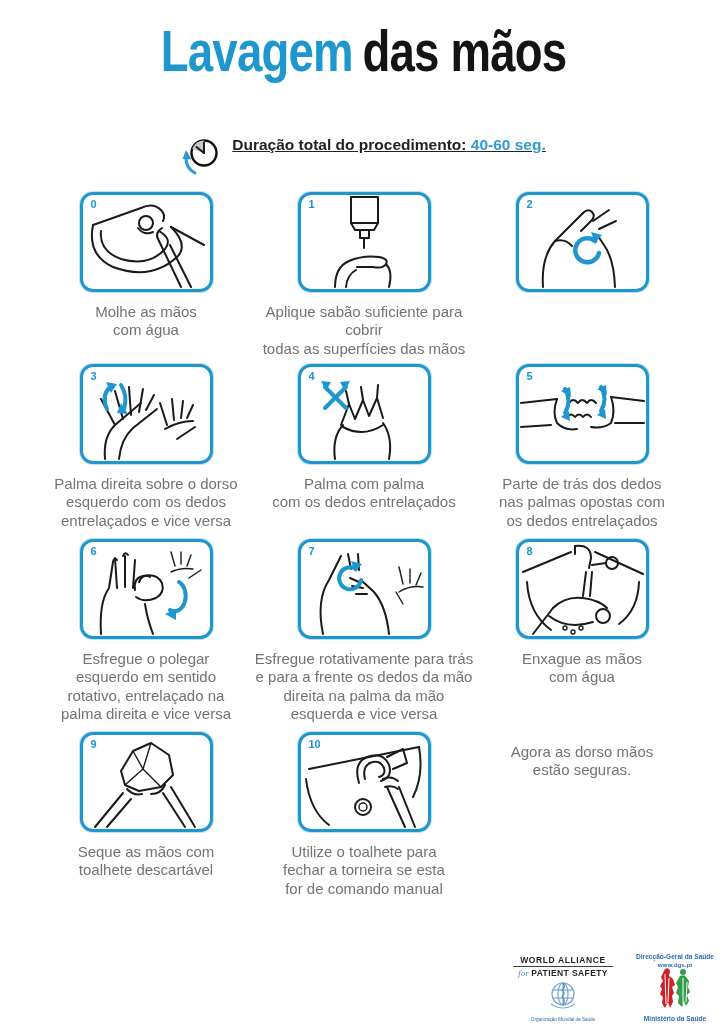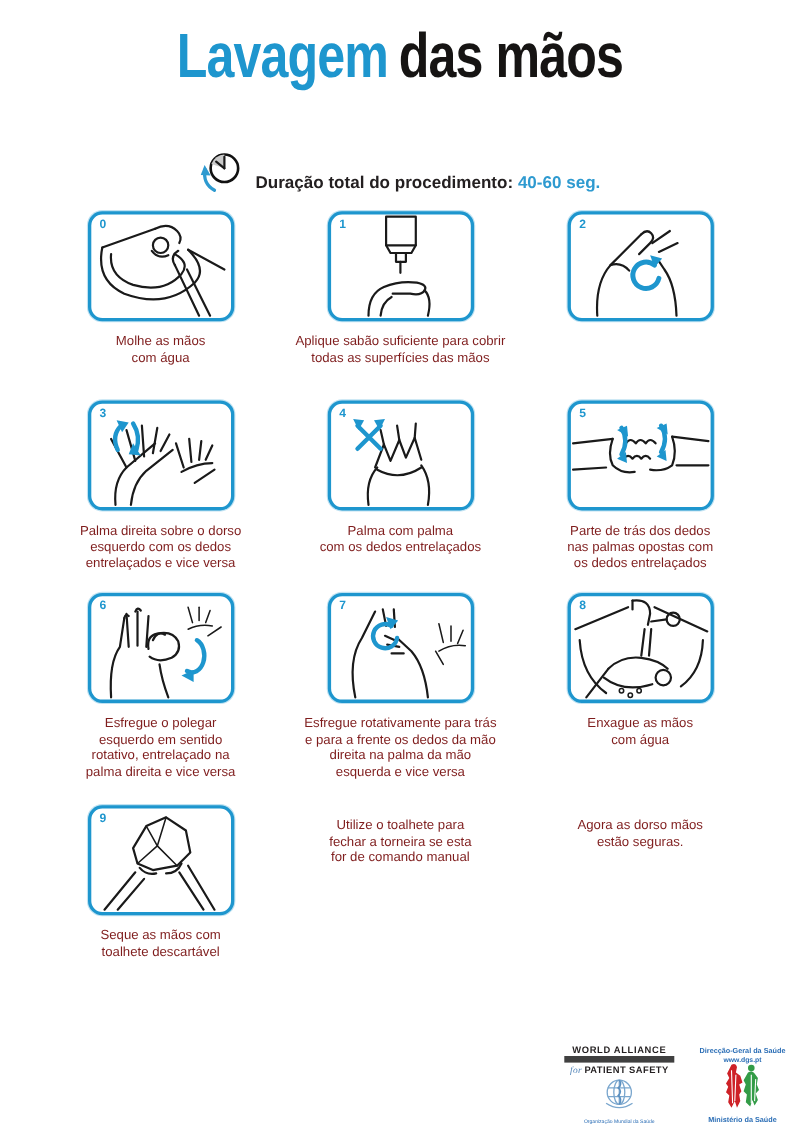--- a/index.html
+++ b/index.html
@@ -5,46 +5,46 @@
   html,body{margin:0;padding:0;background:#fff;}
   .poster{position:relative;width:728px;height:1030px;background:#fff;overflow:hidden;
           font-family:"Liberation Sans",sans-serif;color:#231F20;}
   
   .title{position:absolute;top:20px;left:0;width:100%;text-align:center;margin:0;
          font-weight:bold;font-size:57px;line-height:1.1;white-space:nowrap;}
   .title-inner{display:inline-block;transform:scaleX(.8);letter-spacing:-1px;}
   .t-blue{color:#1E96CE;}
   .t-black{color:#161413;margin-left:12px;}
   
-  .subtitle{position:absolute;top:136px;left:0;width:100%;display:flex;align-items:flex-end;
-            justify-content:center;gap:12px;}
+  .subtitle{position:absolute;top:136px;left:0;width:100%;display:flex;align-items:flex-start;
+            justify-content:center;gap:12px;text-decoration:underline;}
   .subtitle-text{font-size:15.5px;font-weight:bold;color:#231F20;}
   .subtitle-value{color:#2E9AD0;}
   
   .grid{position:absolute;top:192px;left:0;width:728px;display:grid;
         grid-template-columns:repeat(3,218px);grid-template-rows:172px 175px 193px 200px;
         justify-content:center;}
   .step{display:flex;flex-direction:column;align-items:center;}
   .panel{position:relative;width:127px;height:94px;border:3px solid #1E96CE;
          border-radius:13px;background:#fff;box-shadow:0 0 0 1px #bfe2f2;}
   .num{position:absolute;top:3px;left:8px;font-size:11px;font-weight:bold;color:#1E96CE;z-index:2;}
   .illus{position:absolute;left:0;top:0;width:127px;height:94px;}
-  .caption{margin-top:11px;width:234px;text-align:center;font-size:12px;line-height:1.22;
-           color:#7f1d1d;white-space:pre-line;}
+  .caption{margin-top:11px;width:234px;text-align:center;font-size:15px;line-height:1.22;
+           color:#737373;white-space:pre-line;}
   
   .ink{fill:none;stroke:#1a1a1a;stroke-width:2;stroke-linecap:round;stroke-linejoin:round;}
   .thin{fill:none;stroke:#1a1a1a;stroke-width:1.4;stroke-linecap:round;stroke-linejoin:round;}
   .ba{fill:none;stroke:#1E96CE;stroke-width:4.5;stroke-linecap:round;}
   .bf{fill:#1E96CE;stroke:none;}
   
   .footer{position:absolute;right:7px;bottom:8px;display:flex;align-items:flex-end;gap:16px;justify-content:center;}
   .who{width:100px;text-align:center;}
   .who-l1{font-size:8.5px;font-weight:bold;letter-spacing:.6px;color:#231F20;white-space:nowrap;}
   .who-l2{font-size:8.5px;font-weight:bold;letter-spacing:.4px;color:#231F20;white-space:nowrap;
-          border-top:6px solid #404040;margin-top:1px;padding-top:1px;}
+          border-top:1px solid #404040;margin-top:1px;padding-top:1px;}
   .who-for{font-style:italic;font-weight:normal;color:#4A7FB5;font-family:"Liberation Serif",serif;
            margin-right:2px;}
   .who-org{font-size:4.6px;color:#2A6DB5;margin-top:1px;}
   .dgs{width:92px;text-align:center;color:#2A6DB5;}
   .dgs-l1{font-size:6.6px;font-weight:bold;line-height:1.25;}
   .dgs-l2{font-size:6.2px;font-weight:bold;}
   .dgs-l3{font-size:6.6px;font-weight:bold;margin-top:1px;}
 </style>
 </head>
 <body>
@@ -295,20 +295,37 @@
           <path class="ink" d="M102 92 L80 58"></path>
           <path class="ink" d="M44 54 q6 7 15 5"></path>
           <path class="ink" d="M82 50 q-4 9 -14 9"></path>
         </svg>
       </div>
       <div class="caption">Seque as mãos com
 toalhete descartável</div>
     </div>
 
     <div class="step">
+      <div class="panel">
+        <span class="num">10</span>
+        <svg class="illus" viewBox="0 0 127 94">
+          <path class="ink" d="M8 34 L118 12"></path>
+          <path class="ink" d="M5 44 Q9 76 28 90"></path>
+          <path class="ink" d="M118 12 Q123 40 112 62"></path>
+          <path class="ink" d="M58 48 Q52 28 66 22 Q82 16 88 30 Q92 42 80 46"></path>
+          <path class="ink" d="M64 44 Q61 32 69 28 Q79 24 83 33 Q85 40 78 42"></path>
+          <path class="ink" d="M86 22 L102 14 L106 28 L92 34"></path>
+          <path class="ink" d="M104 92 Q94 70 86 52"></path>
+          <path class="ink" d="M114 92 Q106 72 98 52"></path>
+          <path class="ink" d="M82 44 q8 -4 15 2"></path>
+          <path class="ink" d="M84 52 q8 -2 13 2"></path>
+          <circle class="ink" cx="62" cy="72" r="8"></circle>
+          <circle class="thin" cx="62" cy="72" r="4"></circle>
+        </svg>
+      </div>
       <div class="caption">Utilize o toalhete para
 fechar a torneira se esta
 for de comando manual</div>
     </div>
 
     <div class="step">
       <div class="caption">Agora as dorso mãos
 estão seguras.</div>
     </div>
 

